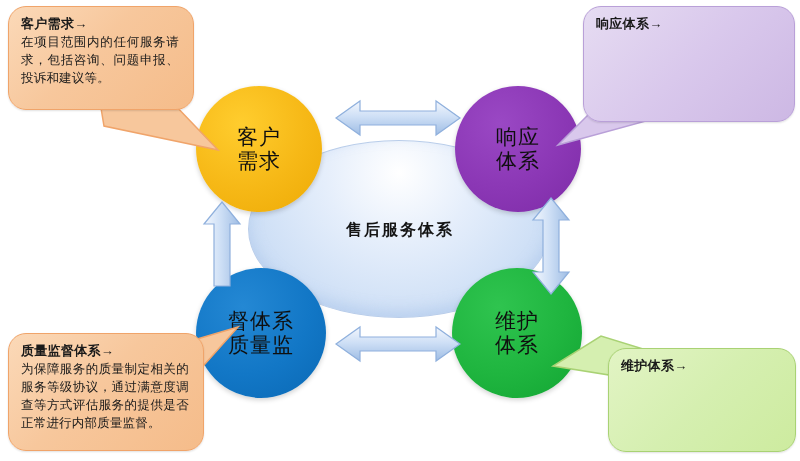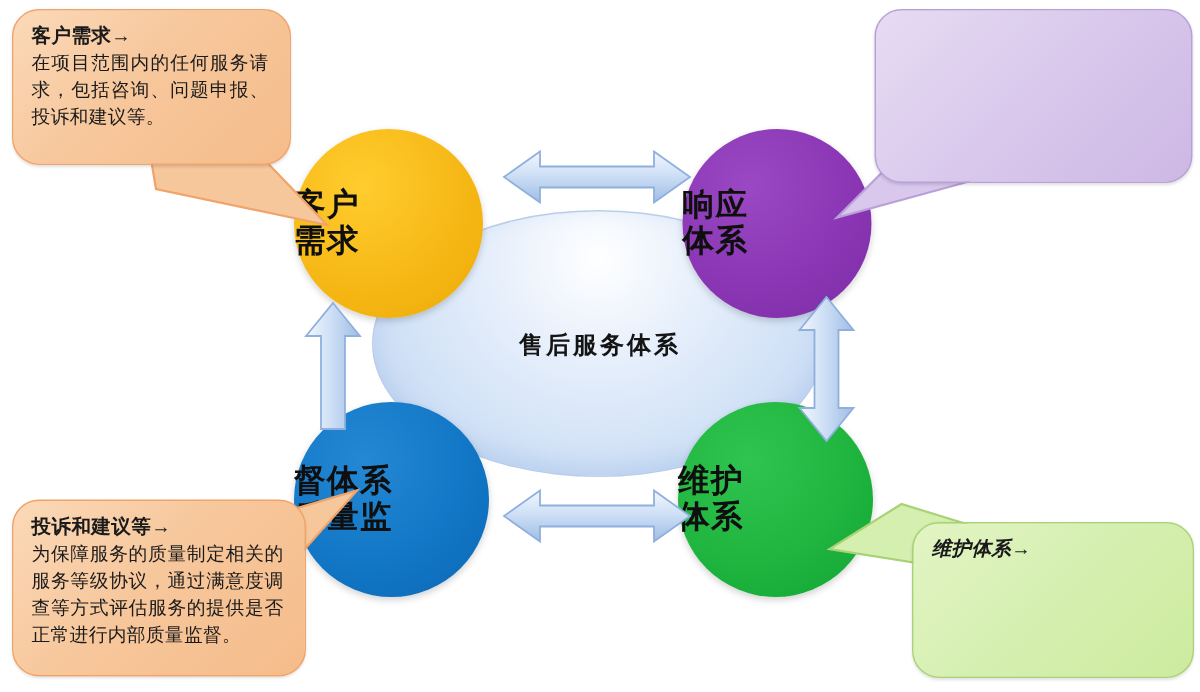--- a/index.html
+++ b/index.html
@@ -50,21 +50,20 @@
   }
   .callout-purple {
     background: linear-gradient(135deg, #e6dcf2 0%, #d9c8ec 50%, #cdb8e4 100%);
     border: 1.5px solid #b9a0d8;
     box-shadow: 0 1px 2px rgba(0,0,0,0.12);
   }
   .callout-green {
     background: linear-gradient(135deg, #e2f4c4 0%, #d5efb0 50%, #cdeb9f 100%);
     border: 1.5px solid #a9d274;
     box-shadow: 0 1px 2px rgba(0,0,0,0.12);
-    font-style: italic;
   }
 
   
   #center-ellipse {
     position: absolute;
     left: 248px;
     top: 140px;
     width: 300px;
     height: 176px;
     border-radius: 50%;
@@ -88,23 +87,23 @@
     letter-spacing: 2px;
     z-index: 3;
   }
 
   
   .node {
     position: absolute;
     border-radius: 50%;
     display: flex;
     align-items: center;
-    justify-content: flex-start;
+    justify-content: center;
     text-align: center;
-    font-weight: bold;
+    font-weight: normal;
     font-size: 21px;
     line-height: 1.12;
     color: #0f0f0f;
     letter-spacing: 1px;
     z-index: 4;
     box-shadow: 0 2px 5px rgba(0,0,0,0.18);
   }
   #node-demand {
     left: 196px; top: 86px; width: 126px; height: 126px;
     background: radial-gradient(circle at 36% 30%, #ffcd2e 0%, #f6b816 55%, #edaa05 100%);
@@ -221,24 +220,25 @@
       <span>体系</span>
     </div>
   </div>
 
   <div class="callout callout-orange" style="left:8px; top:6px; width:186px; height:104px;">
     <span class="c-title">客户需求→</span>
     <span class="c-body">在项目范围内的任何服务请求，包括咨询、问题申报、投诉和建议等。</span>
   </div>
 
   <div class="callout callout-purple" style="left:583px; top:6px; width:212px; height:116px;">
+    <span class="c-title">响应体系→</span>
   </div>
 
   <div class="callout callout-orange" style="left:8px; top:333px; width:196px; height:118px;">
-    <span class="c-title">投诉和建议等→</span>
+    <span class="c-title">质量监督体系→</span>
     <span class="c-body">为保障服务的质量制定相关的服务等级协议，通过满意度调查等方式评估服务的提供是否正常进行内部质量监督。</span>
   </div>
 
   <div class="callout callout-green" style="left:608px; top:348px; width:188px; height:104px;">
     <span class="c-title">维护体系→</span>
   </div>
 
 </div>
 
 </body></html>

